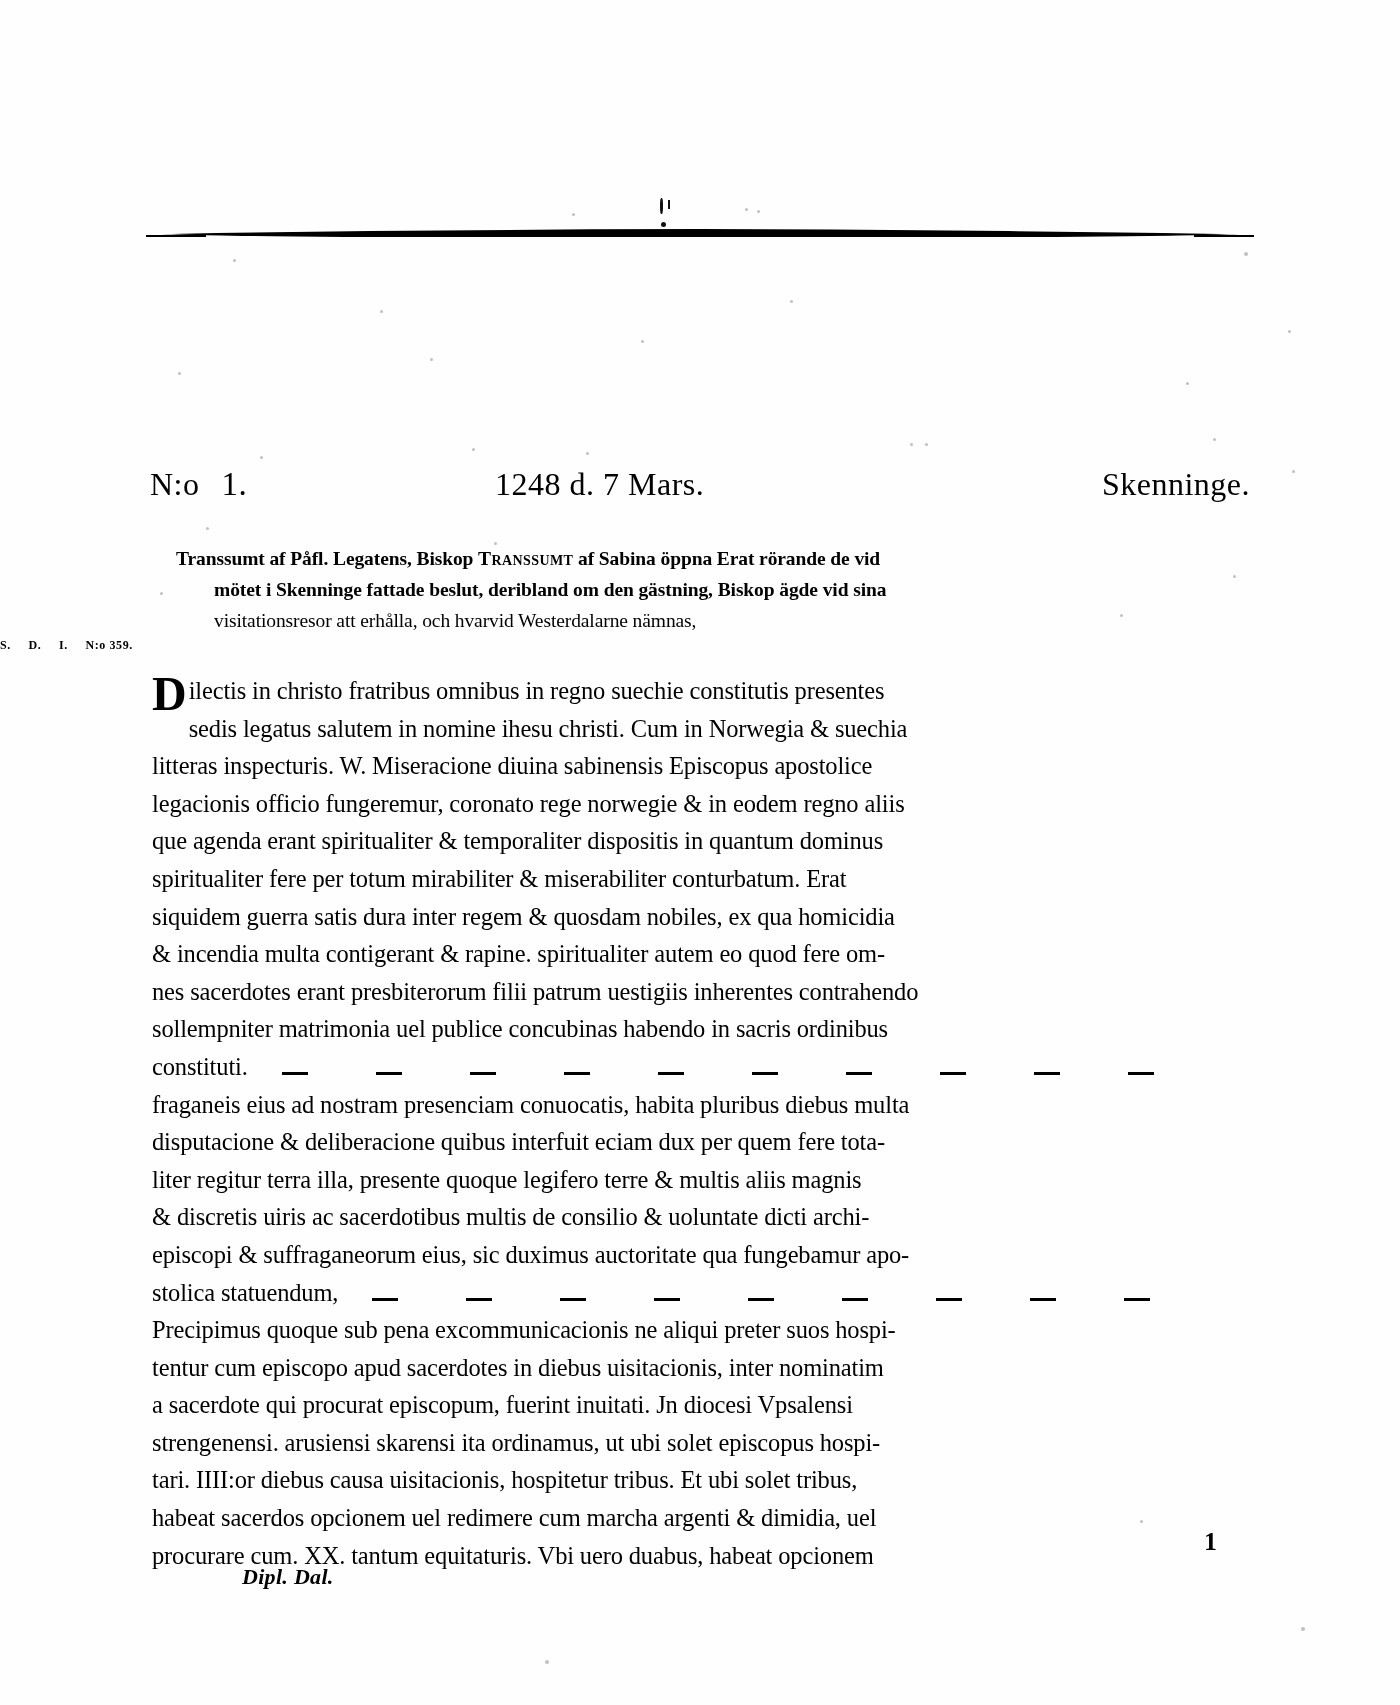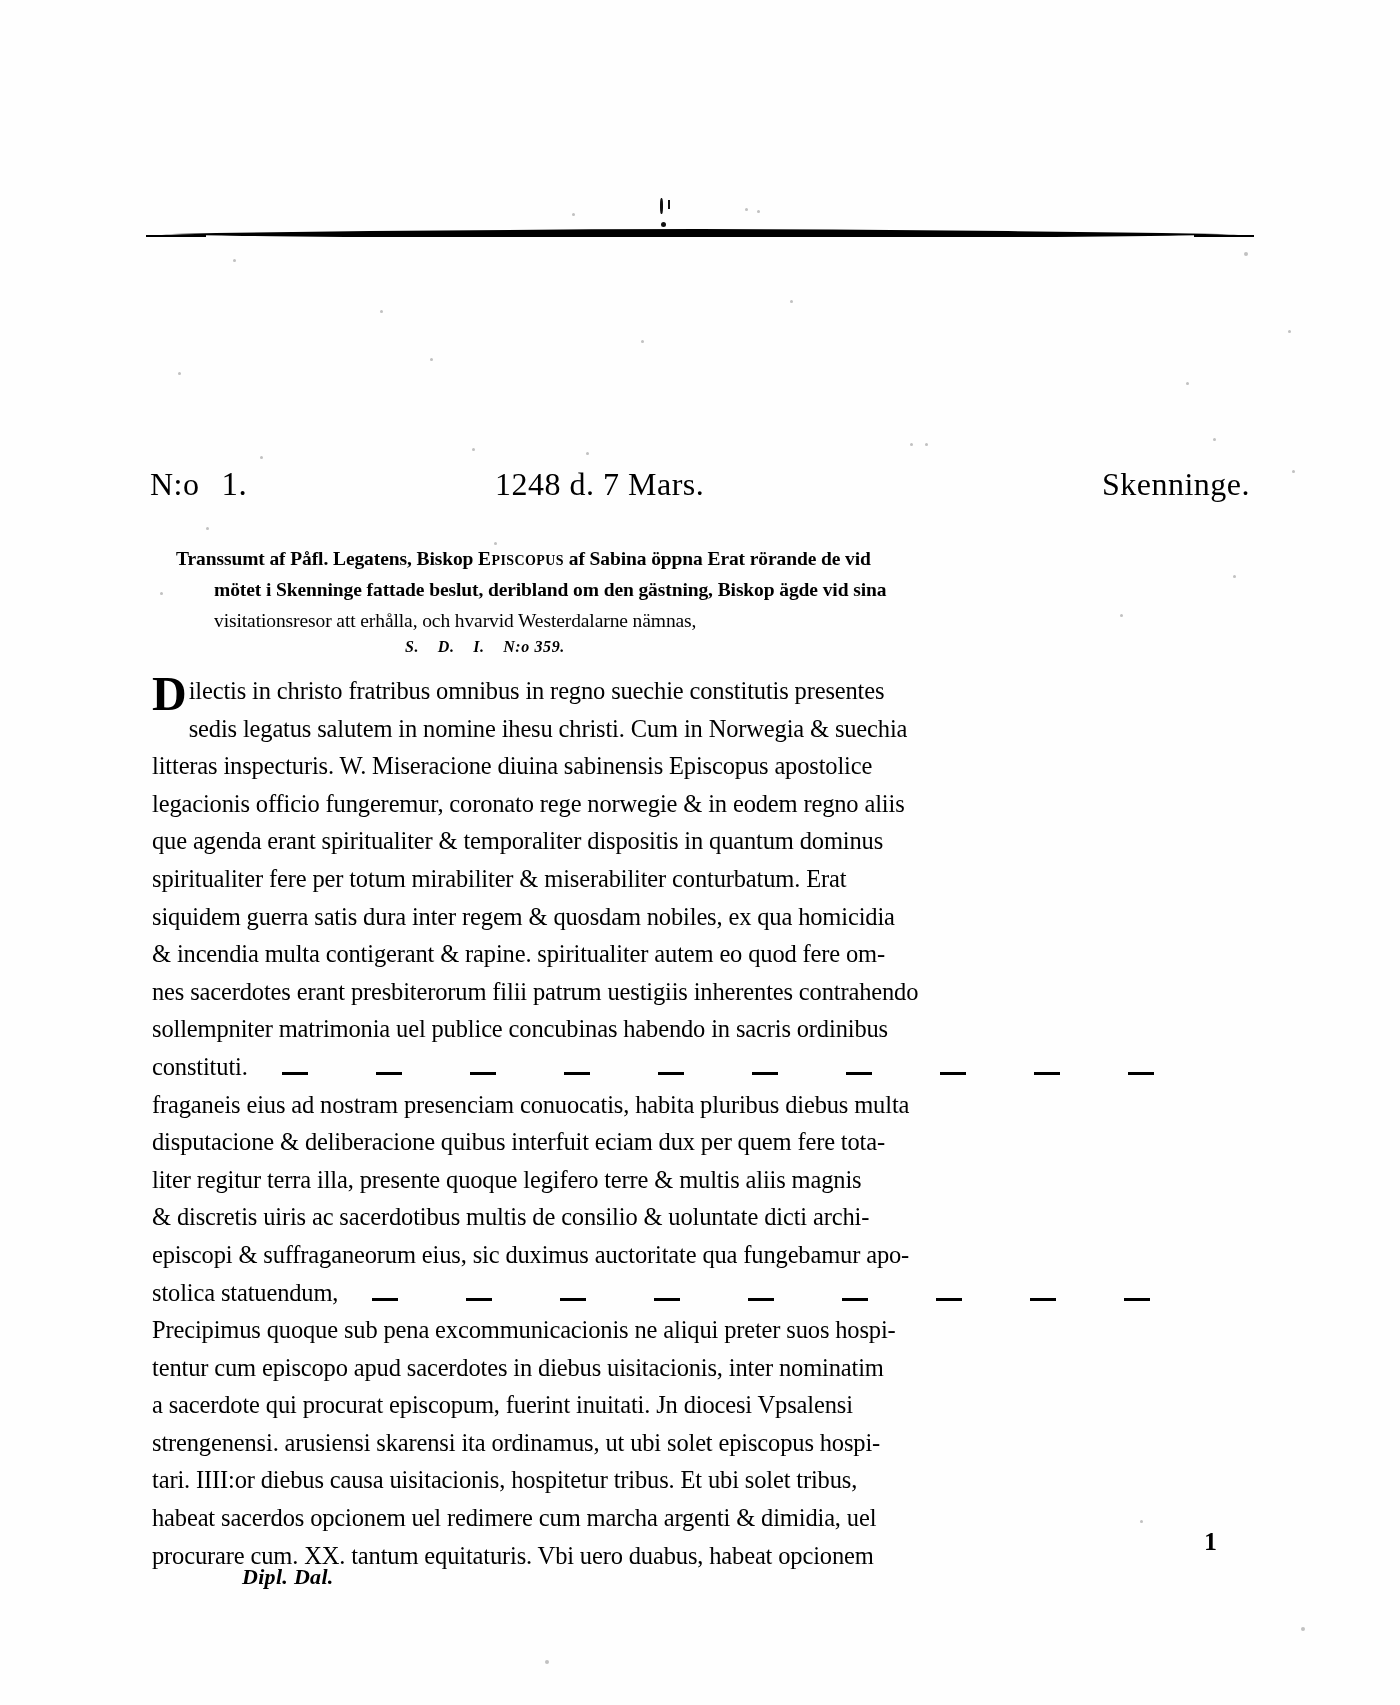--- a/index.html
+++ b/index.html
@@ -103,27 +103,26 @@
     letter-spacing: .4px;
     font-weight: 700;
   }
   #abstract .l3 { font-weight: 400; }
 
   #source-ref {
     position: absolute;
     left: 0;
     top: 638px;
     width: 1100px;
-    text-align: center;
+    text-align: left;
     padding-right: 130px;
     box-sizing: border-box;
-    font-size: 16px;
+    font-size: 12px;
     font-weight: 700;
     letter-spacing: .6px;
-    font-style: italic;
   }
   #source-ref span + span { margin-left: 14px; }
 
   
   #body-text {
     position: absolute;
     left: 152px;
     top: 672px;
     width: 1100px;
     font-size: 24.5px;
@@ -224,21 +223,21 @@
 
   <div id="headline">
     <div id="hd-number" class="hd">
       <span>N:o</span><span class="spaced">&nbsp;&nbsp;</span><span class="num-old">1.</span>
     </div>
     <div id="hd-date" class="hd num-old">1248 d. 7 Mars.</div>
     <div id="hd-place" class="hd">Skenninge.</div>
   </div>
 
   <div id="abstract">
-    <span class="reg-line l1"><span>Transsumt af Påfl. Legatens, Biskop </span><span class="smallcaps">Episcopus</span><span> af Sabina öppna Erat rörande de vid</span></span>
+    <span class="reg-line l1"><span>Transsumt af Påfl. Legatens, Biskop </span><span class="smallcaps">Transsumt</span><span> af Sabina öppna Erat rörande de vid</span></span>
     <span class="reg-line l2">mötet i Skenninge fattade beslut, deribland om den gästning, Biskop ägde vid sina</span>
     <span class="reg-line l3">visitationsresor att erhålla, och hvarvid Westerdalarne nämnas,</span>
   </div>
 
   <div id="source-ref">
     <span>S.</span>
     <span>D.</span>
     <span>I.</span>
     <span>N:o 359.</span>
   </div>

